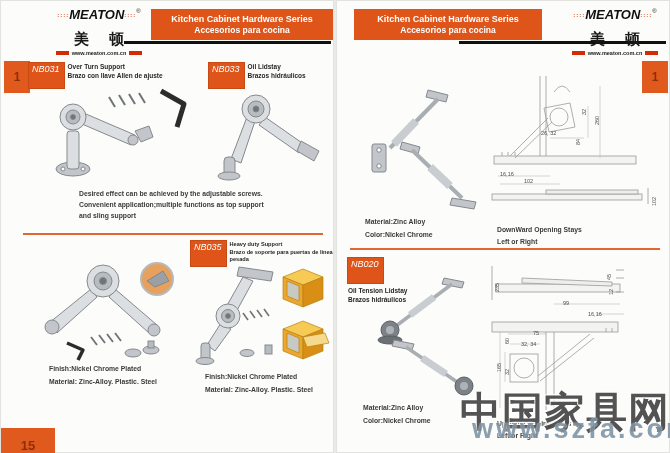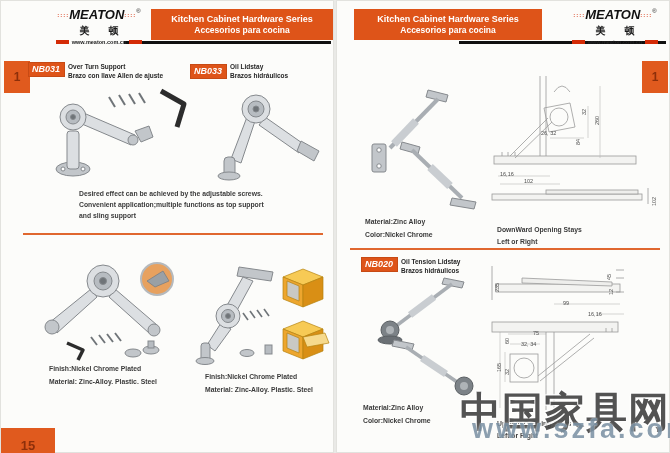--- a/index.html
+++ b/index.html
@@ -14,32 +14,32 @@
   .banner{position:absolute;top:8px;height:31px;background:#de5419;color:#fff;text-align:center;
           display:flex;flex-direction:column;justify-content:center;gap:1px;z-index:2;}
   .banner .b1{font-size:9px;font-weight:bold;}
   .banner .b2{font-size:8.5px;font-weight:bold;}
   .blackbar{position:absolute;top:40px;height:3px;background:#101010;z-index:1;}
 
   .logo{position:absolute;top:4px;width:100px;text-align:center;z-index:2;}
   .logo-name{font-size:13px;font-weight:900;font-style:italic;color:#111;letter-spacing:0px;line-height:1;}
   .logo-reg{font-size:6px;vertical-align:super;color:#111;font-style:normal;}
   .speck{color:#d42b06;font-size:6px;letter-spacing:1px;font-weight:bold;vertical-align:2px;}
-  .logo-cn{font-size:10px;color:#191919;letter-spacing:8px;font-weight:bold;margin-top:1px;padding-left:8px;}
+  .logo-cn{font-size:15px;color:#191919;letter-spacing:8px;font-weight:bold;margin-top:7px;padding-left:8px;}
   .logo-web{display:flex;align-items:center;justify-content:center;gap:3px;margin-top:1px;}
   .logo-web .txt{font-size:5.5px;color:#222;font-weight:bold;}
   .redbar{display:inline-block;width:13px;height:4px;background:#d42b06;}
 
   .tab1{position:absolute;top:60px;width:26px;height:32px;background:#e05a1e;color:#8d2f0a;
         font-size:12px;font-weight:bold;display:flex;align-items:center;justify-content:center;z-index:2;}
 
   
   .phead{position:absolute;display:flex;align-items:flex-start;gap:4px;z-index:2;}
-  .code{background:#de5419;color:#fff;font-weight:bold;font-style:italic;font-size:9px;
-        padding:2px 4px 2px 3px;line-height:1;box-shadow:0 0 0 1px #c74a14;}
+  .code{background:#de5419;color:#fff;font-weight:normal;font-style:italic;font-size:9px;
+        padding:2px 4px 14px 3px;line-height:1;box-shadow:0 0 0 1px #c74a14;}
   .ptitle{font-size:6.5px;font-weight:bold;color:#262626;line-height:1.35;max-width:130px;}
 
   .smalltxt{position:absolute;font-size:6.8px;font-weight:bold;color:#3a3a3a;line-height:1.9;z-index:2;}
   .desc{position:absolute;font-size:6.8px;font-weight:bold;color:#3a3a3a;line-height:1.6;z-index:2;}
   .divider{position:absolute;height:2px;background:#e0672f;z-index:2;}
 
   .pagenum{position:absolute;top:427px;width:54px;height:34px;background:#e05a1e;color:#8d2f0a;
            font-size:13px;font-weight:bold;display:flex;align-items:center;justify-content:center;z-index:4;}
 
   .dim{position:absolute;font-size:5.5px;color:#4f4f4f;z-index:3;white-space:nowrap;}
@@ -104,21 +104,21 @@
       </g>
       <g stroke="#6f7478" stroke-width="2" fill="none">
         <line x1="86" y1="16" x2="92" y2="26"></line>
           <line x1="96" y1="14" x2="102" y2="24"></line>
         <line x1="106" y1="13" x2="112" y2="23"></line>
           <line x1="116" y1="12" x2="122" y2="22"></line>
       </g>
       <path d="M138,10 L161,23 L154,46" stroke="#2c2c2c" stroke-width="5" fill="none" stroke-linejoin="round"></path>
     </svg>
 
-    <div class="phead" style="left:190px;top:62px;align-items:center;">
+    <div class="phead" style="left:208px;top:62px;">
       <span class="code">NB033</span>
       <span class="ptitle">
         <span>Oil Lidstay</span><br>
         <span>Brazos hidráulicos</span>
       </span>
     </div>
     <svg class="abs" style="left:200px;top:82px;z-index:1;" width="125" height="98" viewBox="0 0 125 98">
       <g stroke="#85898d" stroke-width="1" fill="#dcdfe2">
         <polygon points="46,34 30,76 40,80 54,38"></polygon>
         <rect x="23" y="74" width="11" height="19" rx="4" fill="#c2c6ca"></rect>
@@ -160,20 +160,27 @@
       </g>
       <ellipse cx="102" cy="98" rx="8" ry="4" fill="#c2c6ca" stroke="#85898d"></ellipse>
       <ellipse cx="120" cy="95" rx="8" ry="4" fill="#c2c6ca" stroke="#85898d"></ellipse>
       <rect x="117" y="86" width="6" height="7" fill="#b7bcc1" stroke="#85898d"></rect>
     </svg>
     <div class="smalltxt" style="left:48px;top:362px;">
       <div>Finish:Nickel Chrome Plated</div>
       <div>Material: Zinc-Alloy.  Plastic.  Steel</div>
     </div>
 
+    <div class="phead" style="left:190px;top:240px;">
+      <span class="code">NB035</span>
+      <span class="ptitle" style="font-size:5.6px;">
+        <span>Heavy duty Support</span><br>
+        <span>Brazo de soporte para puertas de línea pesada</span>
+      </span>
+    </div>
     <svg class="abs" style="left:194px;top:258px;z-index:1;" width="138" height="108" viewBox="0 0 138 108">
       <g stroke="#85898d" stroke-width="1" fill="#dcdfe2">
         <polygon points="44,8 78,13 76,22 42,17" fill="#c2c6ca"></polygon>
         <polygon points="48,18 30,50 40,55 58,22"></polygon>
         <polygon points="26,64 12,86 20,92 36,70"></polygon>
         <rect x="6" y="84" width="9" height="18" rx="3" fill="#c2c6ca"></rect>
         <ellipse cx="10" cy="102" rx="9" ry="3.5" fill="#c2c6ca"></ellipse>
         <circle cx="33" cy="57" r="12"></circle>
         <circle cx="33" cy="57" r="6.5" fill="#b7bcc1"></circle>
         <circle cx="33" cy="57" r="2.5" fill="#6f7478"></circle>
@@ -285,21 +292,21 @@
   <span class="dim" style="left:524px;top:178px;">102</span>
   <span class="dim rot" style="left:651px;top:206px;">102</span>
 
   <div class="note" style="left:497px;top:224px;">
     <div>DownWard Opening Stays</div>
     <div>Left or Right</div>
   </div>
 
   <div class="divider" style="left:350px;top:248px;width:310px;"></div>
 
-  <div class="phead" style="left:362px;top:258px;">
+  <div class="phead" style="left:348px;top:258px;flex-direction:column;">
     <span class="code">NB020</span>
     <span class="ptitle">
       <span>Oil Tension Lidstay</span><br>
       <span>Brazos hidráulicos</span>
     </span>
   </div>
   <svg class="abs" style="left:352px;top:274px;z-index:1;" width="128" height="124" viewBox="0 0 128 124">
     <g>
       <polygon points="92,4 112,8 110,14 90,10" fill="#c2c6ca" stroke="#85898d" stroke-width="1"></polygon>
       <line x1="100" y1="10" x2="44" y2="52" stroke="#a9aeb3" stroke-width="3.5"></line>

